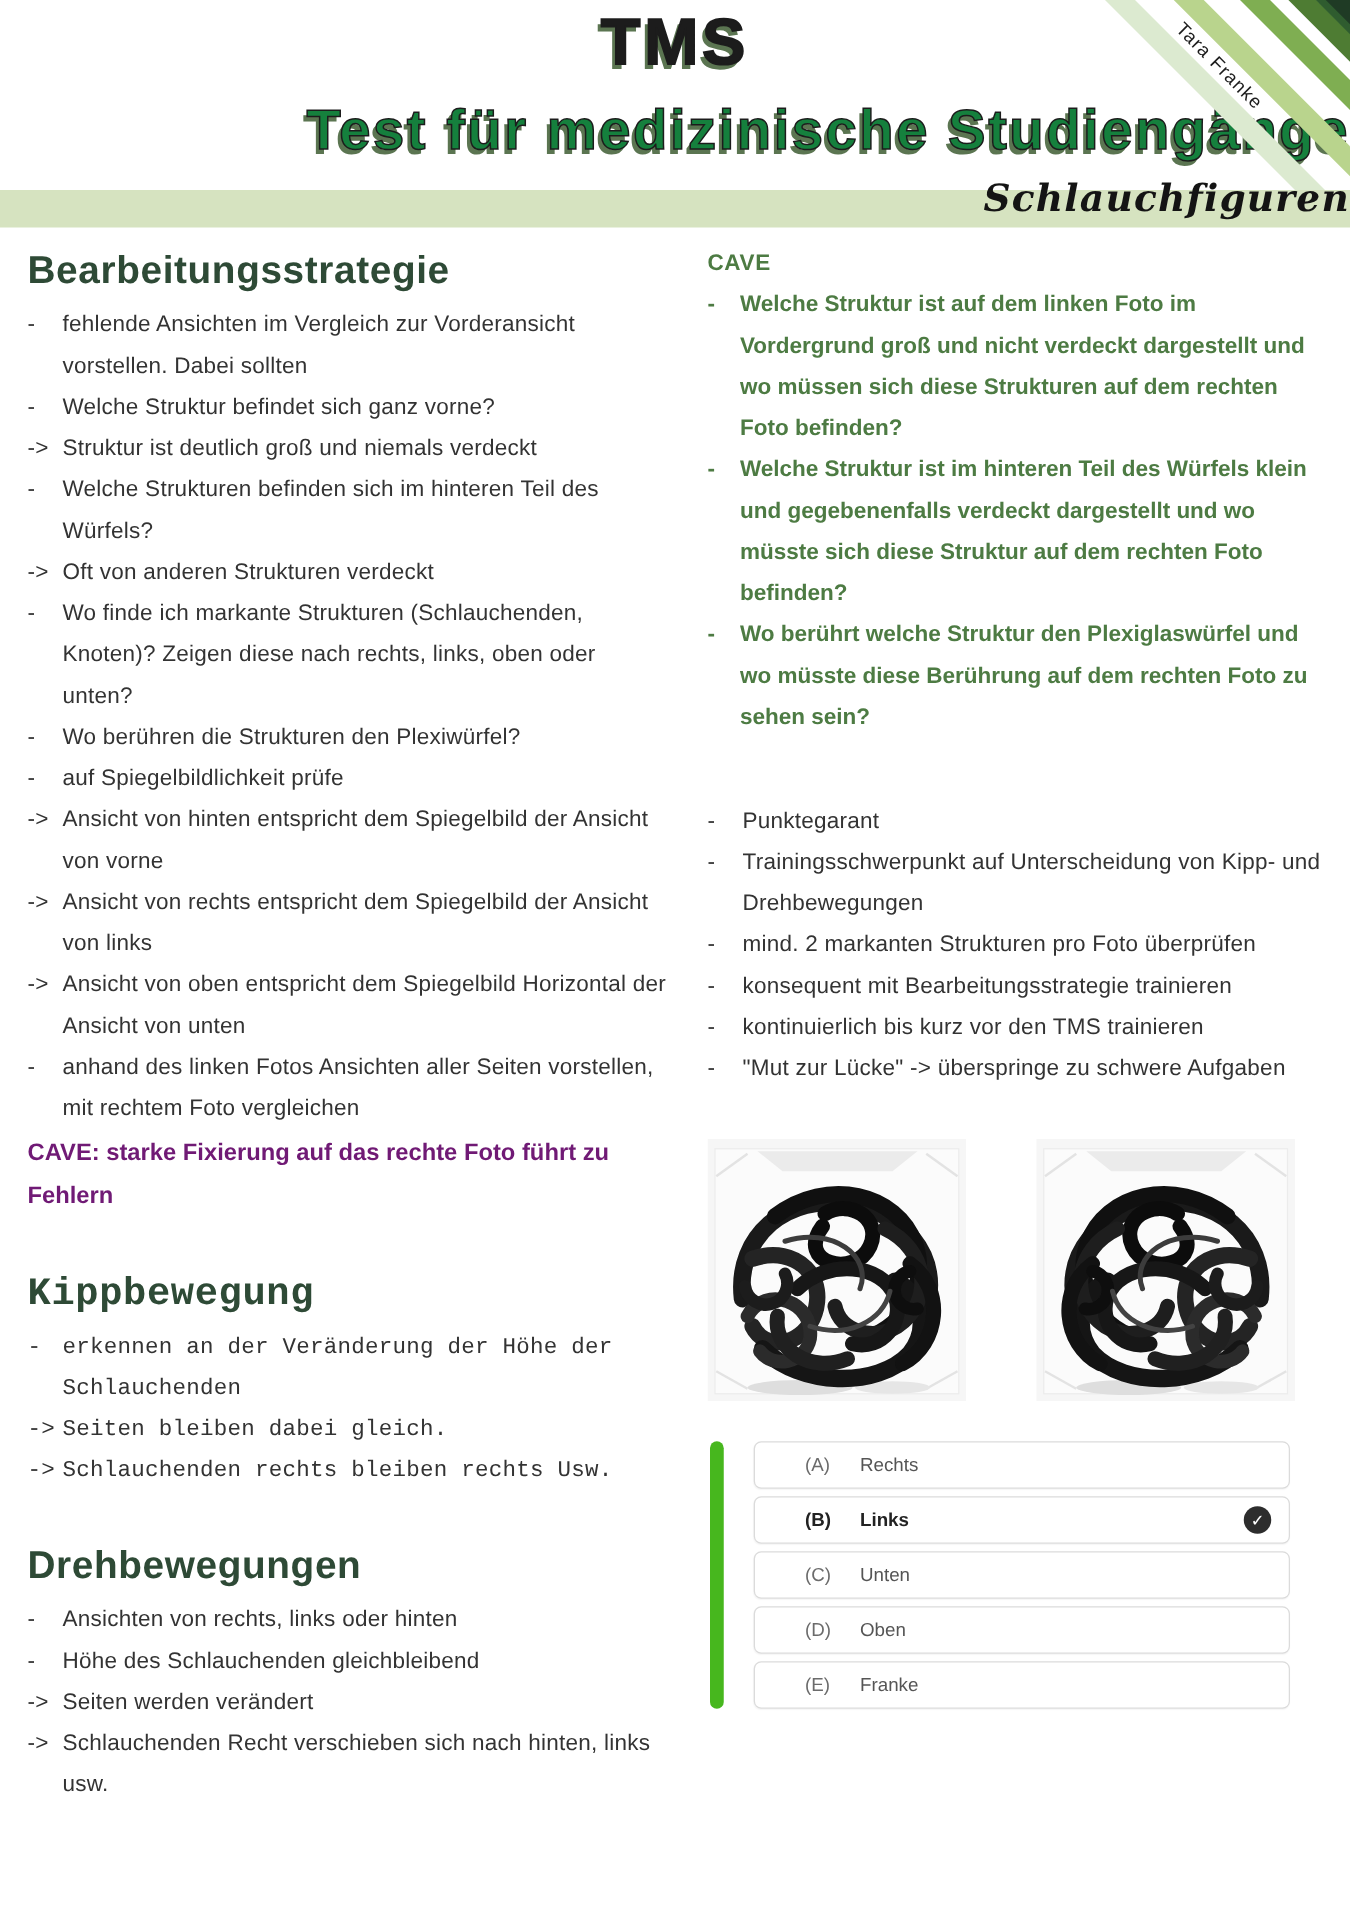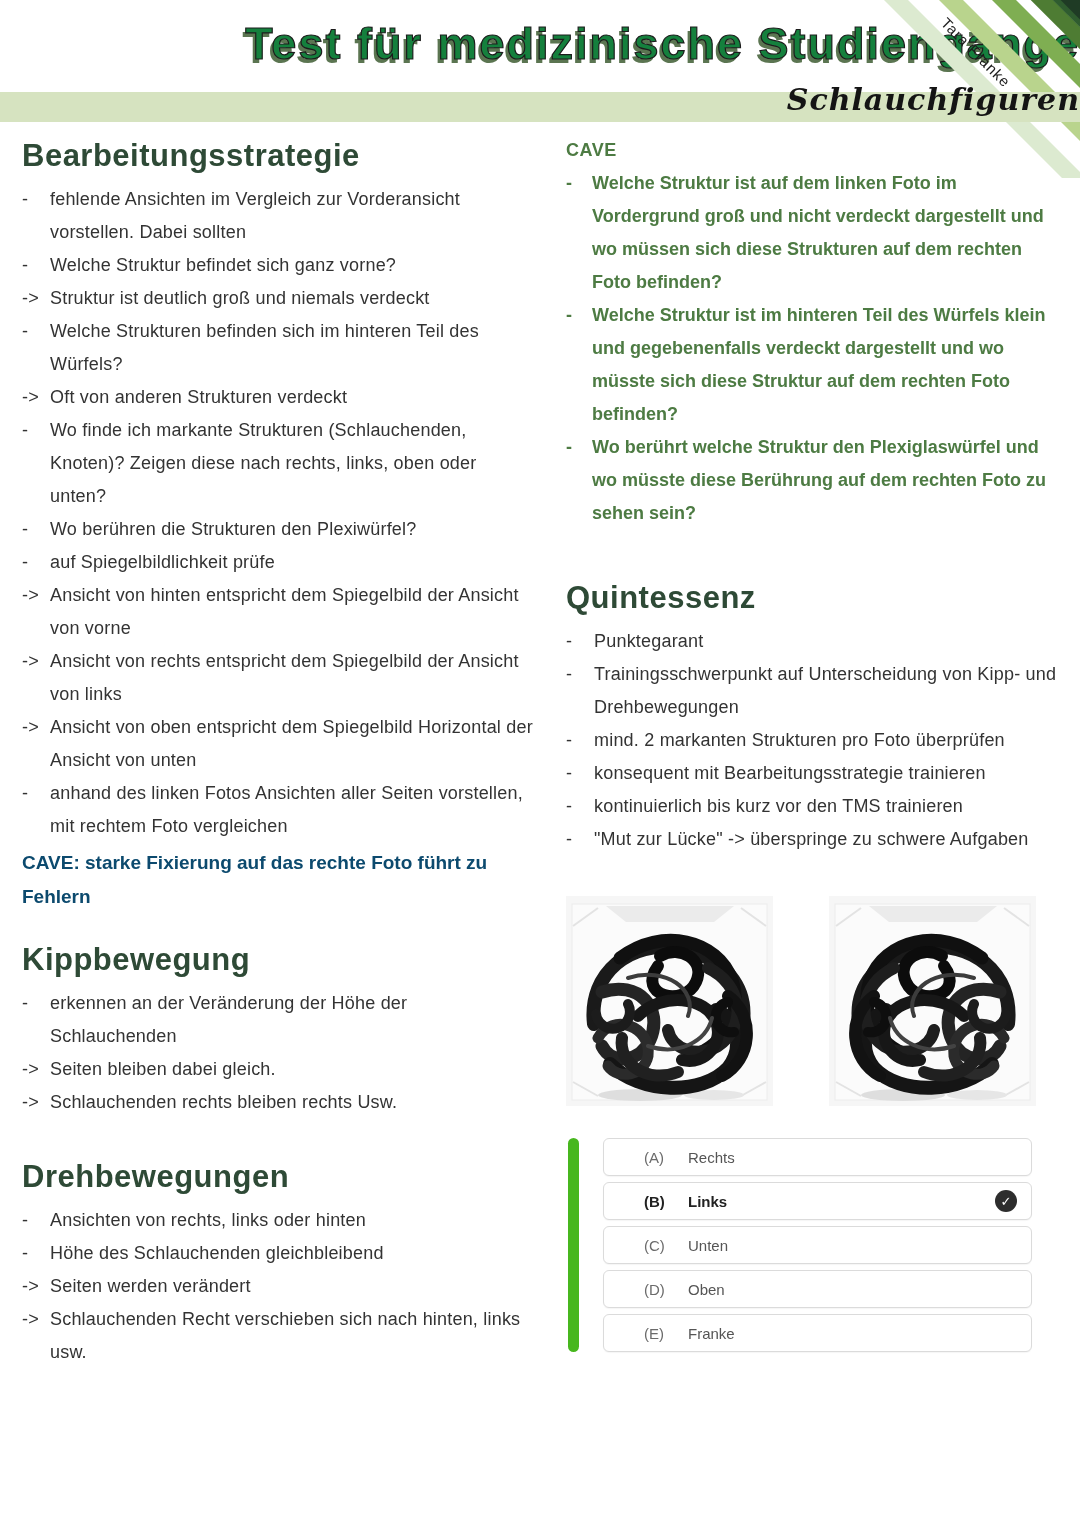--- a/index.html
+++ b/index.html
@@ -34,23 +34,23 @@
 
   .section-heading {
     font-size:31px; font-weight:bold; color:#2e4a36; letter-spacing:0.5px;
     margin-bottom:9px;
   }
   .items { list-style:none; }
   .item { display:flex; font-size:18px; line-height:33px; color:#333; letter-spacing:0.2px; }
   .item .marker { flex:0 0 28px; }
   .item .txt { flex:1; }
 
-  .cave-note { font-size:19px; font-weight:bold; color:#0c4a6e; line-height:34px; margin-top:3px; }
-
-  .sec-kipp { margin-top:28px; }
+  .cave-note { font-size:19px; font-weight:bold; color:#701a75; line-height:34px; margin-top:3px; }
+
+  .sec-kipp { margin-top:44px;font-family:Liberation Mono, monospace; }
   .sec-dreh { margin-top:40px; }
 
   
   .cave-heading { font-size:18px; font-weight:bold; color:#4d7b43; margin:2px 0 6px; letter-spacing:0.5px; }
   .cave-item { display:flex; font-size:18px; font-weight:bold; color:#4d7b43; line-height:33px; }
   .cave-item .marker { flex:0 0 26px; }
   .cave-item .txt { flex:1; }
 
   .sec-quint { margin-top:50px; }
 
@@ -114,20 +114,21 @@
   <div class="header">
     <svg class="corner-stripes" viewBox="0 0 300 178">
       <line x1="-234" y1="-350" x2="466" y2="350" stroke="#dcead0" stroke-width="17"></line>
       <line x1="-179" y1="-350" x2="521" y2="350" stroke="#b9d48d" stroke-width="17"></line>
       <line x1="-126" y1="-350" x2="574" y2="350" stroke="#7fae52" stroke-width="17"></line>
       <line x1="-88" y1="-350" x2="612" y2="350" stroke="#4e7c33" stroke-width="16"></line>
       <line x1="-66" y1="-350" x2="634" y2="350" stroke="#2f5c2f" stroke-width="16"></line>
       <line x1="-51" y1="-350" x2="649" y2="350" stroke="#1f3b25" stroke-width="26"></line>
       <text transform="translate(160,24) rotate(45)" font-size="15" fill="#1c1c1c" letter-spacing="1">Tara Franke</text>
     </svg>
+    <div class="title-tms">TMS</div>
     <div class="title-main">Test für medizinische Studiengänge</div>
     <div class="banner">
       <div class="banner-title">Schlauchfiguren</div>
     </div>
   </div>
 
   <div class="columns">
 
     <div class="col-left">
 
@@ -239,21 +240,20 @@
             <span class="marker">-</span>
             <span class="txt">Welche Struktur ist im hinteren Teil des Würfels klein und gegebenenfalls verdeckt dargestellt und wo müsste sich diese Struktur auf dem rechten Foto befinden?</span>
           </div>
         <div class="cave-item">
             <span class="marker">-</span>
             <span class="txt">Wo berührt welche Struktur den Plexiglaswürfel und wo müsste diese Berührung auf dem rechten Foto zu sehen sein?</span>
           </div>
       </div>
 
       <div class="sec-quint">
-        <div class="section-heading">Quintessenz</div>
         <ul class="items">
           <li class="item">
               <span class="marker">-</span>
               <span class="txt">Punktegarant</span>
             </li>
           <li class="item">
               <span class="marker">-</span>
               <span class="txt">Trainingsschwerpunkt auf Unterscheidung von Kipp- und Drehbewegungen</span>
             </li>
           <li class="item">

